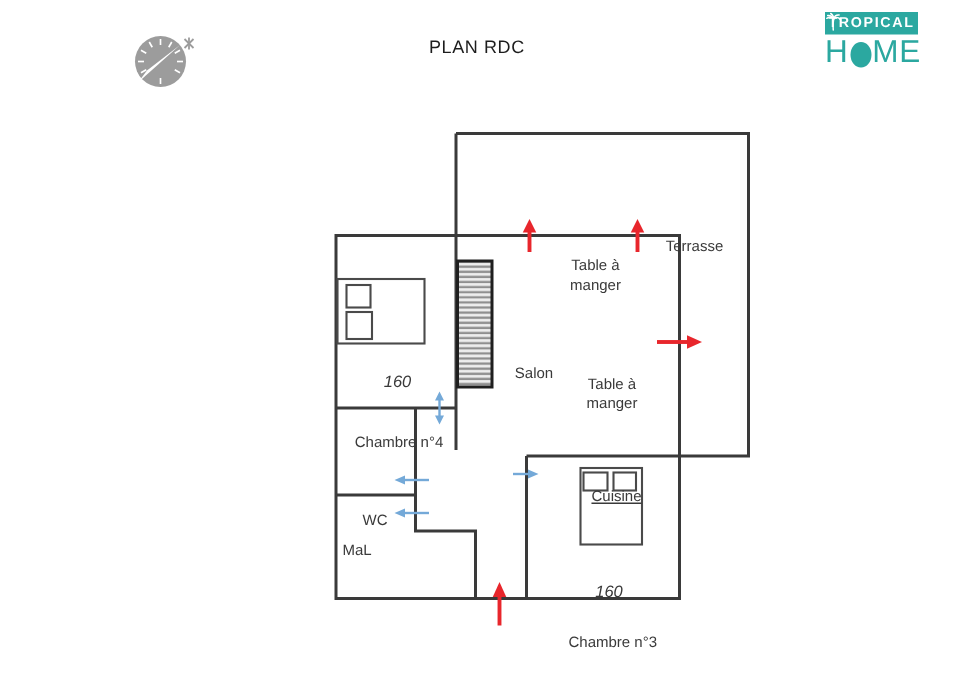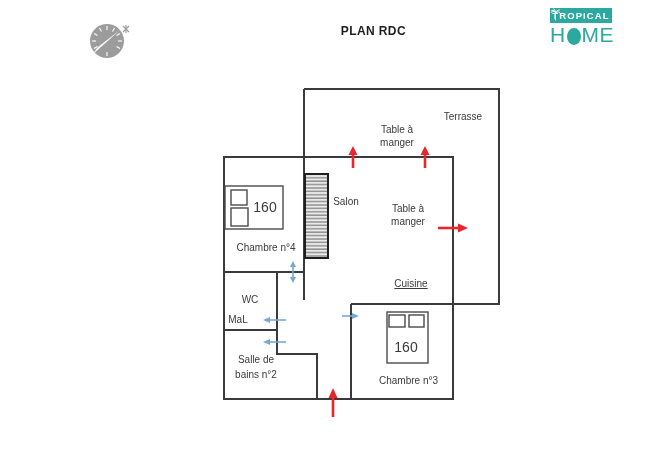--- a/index.html
+++ b/index.html
@@ -4,25 +4,26 @@
 <style>
   html,body{margin:0;padding:0;background:#fff;}
   .stage{
     position:relative;width:650px;height:450px;background:#ffffff;overflow:hidden;
     font-family:"Liberation Sans", sans-serif;color:#333;
   }
   .stage svg{position:absolute;left:0;top:0;}
   .lbl{
     position:absolute;font-size:10px;line-height:13px;text-align:center;color:#3a3a3a;
     white-space:normal;
+    margin-top:48px;
   }
-  .lbl.small{font-size:14px;}
+  .lbl.small{font-size:11px;font-style:italic;}
   .title{
-    position:absolute;left:286px;top:24px;width:120px;text-align:right;
-    font-size:12px;font-weight:bold;letter-spacing:.4px;color:#1d1d1d;
+    position:absolute;left:286px;top:24px;width:120px;text-align:left;
+    font-size:12px;font-weight:normal;letter-spacing:.4px;color:#1d1d1d;
   }
   .logo{position:absolute;left:550px;top:8px;width:64px;}
   .logo-badge{
     width:62px;height:15px;background:#2BA8A0;color:#fff;font-size:9.5px;font-weight:bold;
     letter-spacing:1.1px;text-align:center;line-height:15px;
   }
   .logo-home{
     margin-top:0px;color:#2BA8A0;font-size:21px;line-height:24px;font-weight:400;
     letter-spacing:.5px;display:flex;align-items:center;
   }
@@ -146,25 +147,24 @@
             <path d="M5.8 4.5 C5.6 2.8 4.9 1.6 3.8 1"></path>
           </g>
         </svg>
       </span>
       <span>ME</span>
     </div>
   </div>
 
   <div class="lbl" style="left:433px;top:110px;width:60px;">Terrasse</div>
   <div class="lbl" style="left:369px;top:123px;width:56px;">Table à manger</div>
-  <div class="lbl" style="left:326px;top:195px;width:40px;">Salon</div>
+  <div class="lbl" style="left:336px;top:195px;width:40px;">Salon</div>
   <div class="lbl" style="left:380px;top:202px;width:56px;">Table à manger</div>
   <div class="lbl" style="left:383px;top:277px;width:56px;text-decoration:underline;">Cuisine</div>
   <div class="lbl" style="left:231px;top:241px;width:70px;">Chambre n°4</div>
   <div class="lbl" style="left:235px;top:293px;width:30px;">WC</div>
   <div class="lbl" style="left:223px;top:313px;width:30px;">MaL</div>
-  <div class="lbl" style="left:229px;top:352px;width:54px;line-height:15px;">Salle de bains n°2</div>
   <div class="lbl" style="left:368px;top:374px;width:70px;text-align:right;">Chambre n°3</div>
 
   <div class="lbl small" style="left:253px;top:201px;width:24px;">160</div>
   <div class="lbl small" style="left:394px;top:341px;width:24px;">160</div>
 
 </div>
 
 </body></html>

